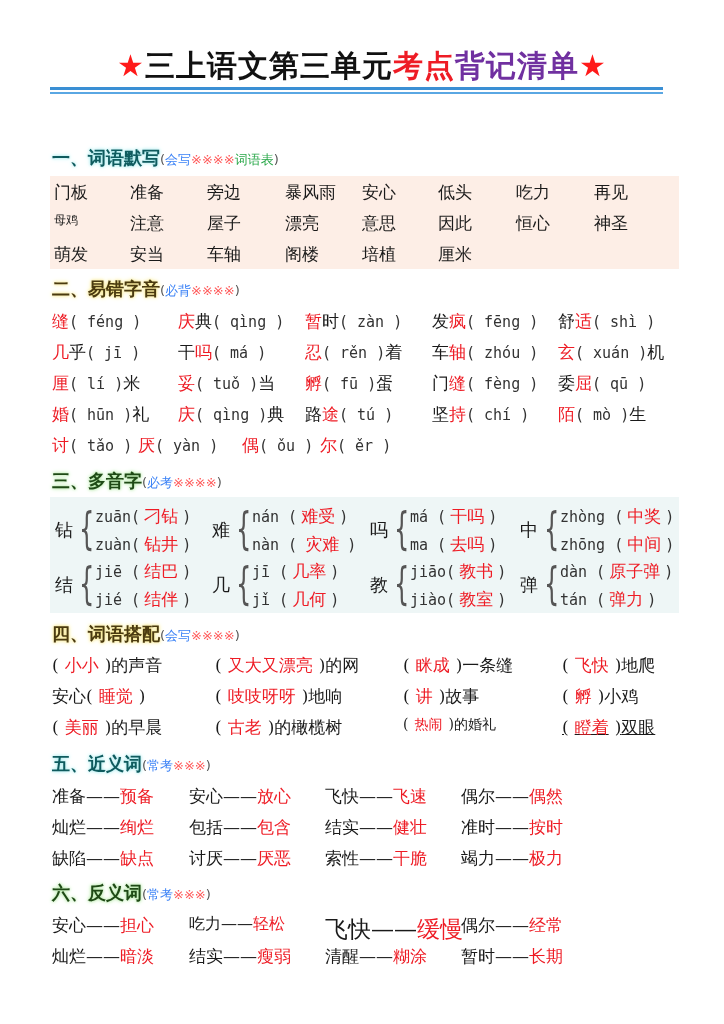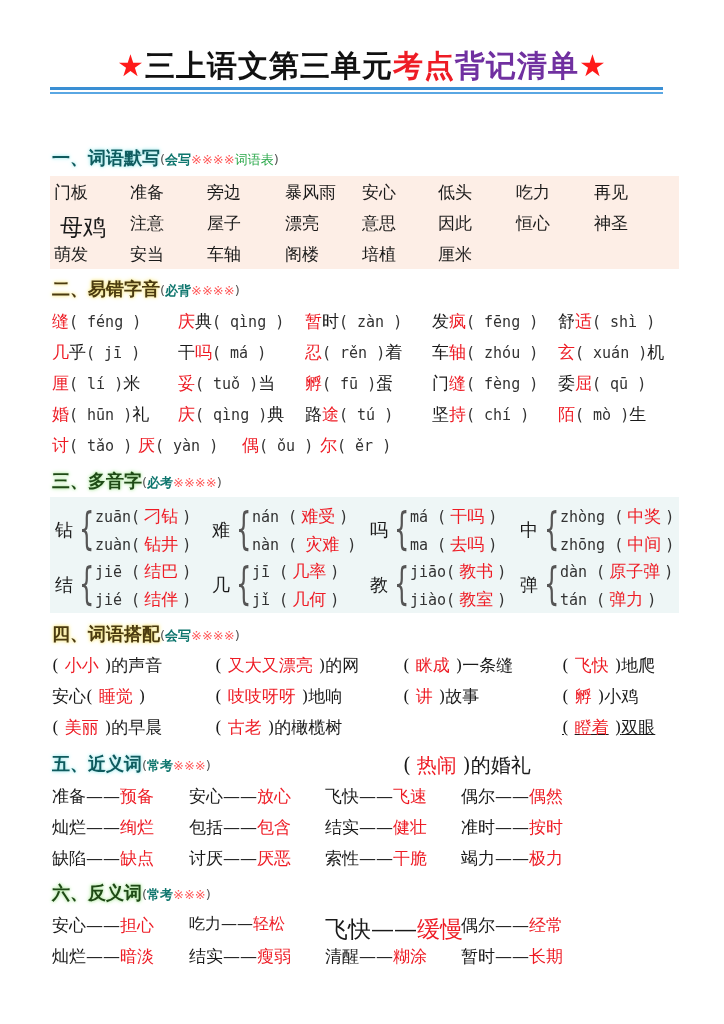--- a/index.html
+++ b/index.html
@@ -12,21 +12,21 @@
   .title .t-red { color:#ee1c25; }
   .title .t-purple { color:#7030a0; }
   .rule { position:absolute; left:50px; width:613px; height:3px; background:#3a8fd4; }
   .rule.r1 { top:87px; }
   .rule.r2 { top:92px; height:2px; background:#5aa7e3; }
 
   .sec-head { position:absolute; left:52px; font-size:18px; font-weight:bold; white-space:nowrap;
               font-family:"DejaVu Sans","Liberation Sans",sans-serif; }
   .sec-head .h-main { }
   .sec-head .h-note { font-size:13px; font-weight:normal; color:#555; }
-  .sec-head .h-tag { font-weight:bold; color:#0f766e; }
+  .sec-head .h-tag { font-weight:normal; color:#3b82f6; }
   .sec-head .h-marks { color:#ff5a5a; }
   .sec-head .h-extra { color:#2aa84a; }
   .glow-cyan { color:#0f5b5e; text-shadow:0 0 3px #9fe8ec, 0 0 5px #bff2f4; }
   .glow-yellow { color:#4a3a10; text-shadow:0 0 3px #f5e27a, 0 0 5px #faef9e; }
   .glow-green { color:#1f4a16; text-shadow:0 0 3px #a9e59a, 0 0 5px #c4f0b8; }
 
   .panel-pink { position:absolute; left:50px; top:176px; width:629px; height:93px; background:#fdeee6; }
   .red { color:#ee1c25; }
   .py { font-family:"DejaVu Sans Mono","Liberation Mono",monospace; font-size:15px; color:#333; }
 
@@ -79,21 +79,21 @@
 <div id="s6rows"></div>
 
 <span class="grid-word" style="position:absolute;left:54px;top:181px;font-size:17px;white-space:nowrap;">门板</span>
 <span class="grid-word" style="position:absolute;left:130px;top:181px;font-size:17px;white-space:nowrap;">准备</span>
 <span class="grid-word" style="position:absolute;left:207px;top:181px;font-size:17px;white-space:nowrap;">旁边</span>
 <span class="grid-word" style="position:absolute;left:285px;top:181px;font-size:17px;white-space:nowrap;">暴风雨</span>
 <span class="grid-word" style="position:absolute;left:362px;top:181px;font-size:17px;white-space:nowrap;">安心</span>
 <span class="grid-word" style="position:absolute;left:438px;top:181px;font-size:17px;white-space:nowrap;">低头</span>
 <span class="grid-word" style="position:absolute;left:516px;top:181px;font-size:17px;white-space:nowrap;">吃力</span>
 <span class="grid-word" style="position:absolute;left:594px;top:181px;font-size:17px;white-space:nowrap;">再见</span>
-<span class="grid-word" style="position:absolute;left:60px;top:212px;font-size:23px;white-space:nowrap;">母鸡</span>
+<span class="grid-word" style="position:absolute;left:54px;top:212px;font-size:12px;white-space:nowrap;">母鸡</span>
 <span class="grid-word" style="position:absolute;left:130px;top:212px;font-size:17px;white-space:nowrap;">注意</span>
 <span class="grid-word" style="position:absolute;left:207px;top:212px;font-size:17px;white-space:nowrap;">屋子</span>
 <span class="grid-word" style="position:absolute;left:285px;top:212px;font-size:17px;white-space:nowrap;">漂亮</span>
 <span class="grid-word" style="position:absolute;left:362px;top:212px;font-size:17px;white-space:nowrap;">意思</span>
 <span class="grid-word" style="position:absolute;left:438px;top:212px;font-size:17px;white-space:nowrap;">因此</span>
 <span class="grid-word" style="position:absolute;left:516px;top:212px;font-size:17px;white-space:nowrap;">恒心</span>
 <span class="grid-word" style="position:absolute;left:594px;top:212px;font-size:17px;white-space:nowrap;">神圣</span>
 <span class="grid-word" style="position:absolute;left:54px;top:243px;font-size:17px;white-space:nowrap;">萌发</span>
 <span class="grid-word" style="position:absolute;left:130px;top:243px;font-size:17px;white-space:nowrap;">安当</span>
 <span class="grid-word" style="position:absolute;left:207px;top:243px;font-size:17px;white-space:nowrap;">车轴</span>
@@ -175,21 +175,21 @@
 <span style="position:absolute;left:52px;top:654px;font-size:17px;white-space:nowrap;"><span></span><span style="margin-right:6px;">(</span><span class="red">小小</span><span style="margin-left:6px;">)</span><span>的声音</span></span>
 <span style="position:absolute;left:215px;top:654px;font-size:17px;white-space:nowrap;"><span></span><span style="margin-right:6px;">(</span><span class="red">又大又漂亮</span><span style="margin-left:6px;">)</span><span>的网</span></span>
 <span style="position:absolute;left:403px;top:654px;font-size:17px;white-space:nowrap;"><span></span><span style="margin-right:6px;">(</span><span class="red">眯成</span><span style="margin-left:6px;">)</span><span>一条缝</span></span>
 <span style="position:absolute;left:562px;top:654px;font-size:17px;white-space:nowrap;"><span></span><span style="margin-right:6px;">(</span><span class="red">飞快</span><span style="margin-left:6px;">)</span><span>地爬</span></span>
 <span style="position:absolute;left:52px;top:685px;font-size:17px;white-space:nowrap;"><span>安心</span><span style="margin-right:6px;">(</span><span class="red">睡觉</span><span style="margin-left:6px;">)</span><span></span></span>
 <span style="position:absolute;left:215px;top:685px;font-size:17px;white-space:nowrap;"><span></span><span style="margin-right:6px;">(</span><span class="red">吱吱呀呀</span><span style="margin-left:6px;">)</span><span>地响</span></span>
 <span style="position:absolute;left:403px;top:685px;font-size:17px;white-space:nowrap;"><span></span><span style="margin-right:6px;">(</span><span class="red">讲</span><span style="margin-left:6px;">)</span><span>故事</span></span>
 <span style="position:absolute;left:562px;top:685px;font-size:17px;white-space:nowrap;"><span></span><span style="margin-right:6px;">(</span><span class="red">孵</span><span style="margin-left:6px;">)</span><span>小鸡</span></span>
 <span style="position:absolute;left:52px;top:716px;font-size:17px;white-space:nowrap;"><span></span><span style="margin-right:6px;">(</span><span class="red">美丽</span><span style="margin-left:6px;">)</span><span>的早晨</span></span>
 <span style="position:absolute;left:215px;top:716px;font-size:17px;white-space:nowrap;"><span></span><span style="margin-right:6px;">(</span><span class="red">古老</span><span style="margin-left:6px;">)</span><span>的橄榄树</span></span>
-<span style="position:absolute;left:403px;top:752px;font-size:20px;white-space:nowrap;"><span></span><span style="margin-right:6px;">(</span><span class="red">热闹</span><span style="margin-left:6px;">)</span><span>的婚礼</span></span>
+<span style="position:absolute;left:403px;top:716px;font-size:14px;white-space:nowrap;"><span></span><span style="margin-right:6px;">(</span><span class="red">热闹</span><span style="margin-left:6px;">)</span><span>的婚礼</span></span>
 <span style="position:absolute;left:562px;top:716px;font-size:17px;white-space:nowrap;text-decoration:underline;"><span></span><span style="margin-right:6px;">(</span><span class="red">瞪着</span><span style="margin-left:6px;">)</span><span>双眼</span></span>
 <span style="position:absolute;left:52px;top:785px;font-size:17px;white-space:nowrap;"><span>准备</span><span>——</span><span class="red">预备</span></span>
 <span style="position:absolute;left:189px;top:785px;font-size:17px;white-space:nowrap;"><span>安心</span><span>——</span><span class="red">放心</span></span>
 <span style="position:absolute;left:325px;top:785px;font-size:17px;white-space:nowrap;"><span>飞快</span><span>——</span><span class="red">飞速</span></span>
 <span style="position:absolute;left:461px;top:785px;font-size:17px;white-space:nowrap;"><span>偶尔</span><span>——</span><span class="red">偶然</span></span>
 <span style="position:absolute;left:52px;top:816px;font-size:17px;white-space:nowrap;"><span>灿烂</span><span>——</span><span class="red">绚烂</span></span>
 <span style="position:absolute;left:189px;top:816px;font-size:17px;white-space:nowrap;"><span>包括</span><span>——</span><span class="red">包含</span></span>
 <span style="position:absolute;left:325px;top:816px;font-size:17px;white-space:nowrap;"><span>结实</span><span>——</span><span class="red">健壮</span></span>
 <span style="position:absolute;left:461px;top:816px;font-size:17px;white-space:nowrap;"><span>准时</span><span>——</span><span class="red">按时</span></span>
 <span style="position:absolute;left:52px;top:847px;font-size:17px;white-space:nowrap;"><span>缺陷</span><span>——</span><span class="red">缺点</span></span>

